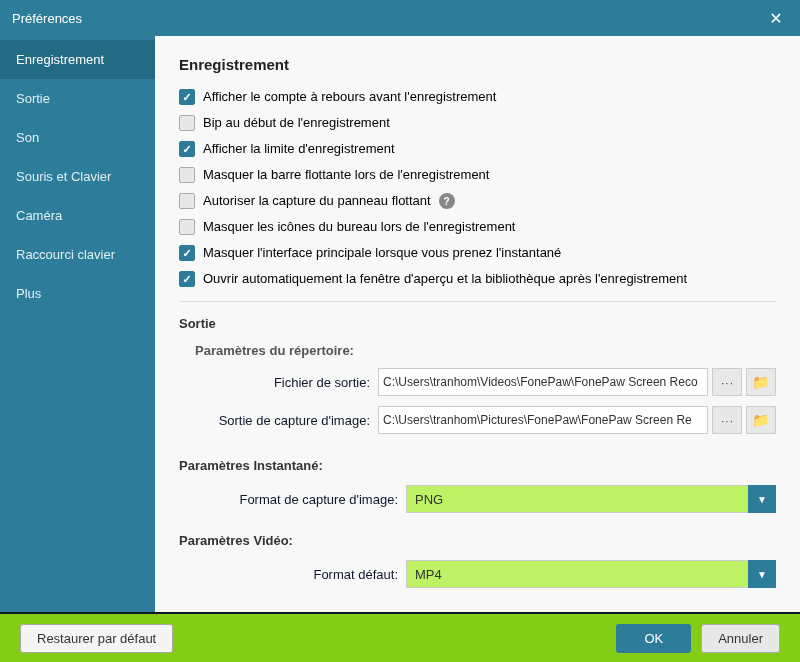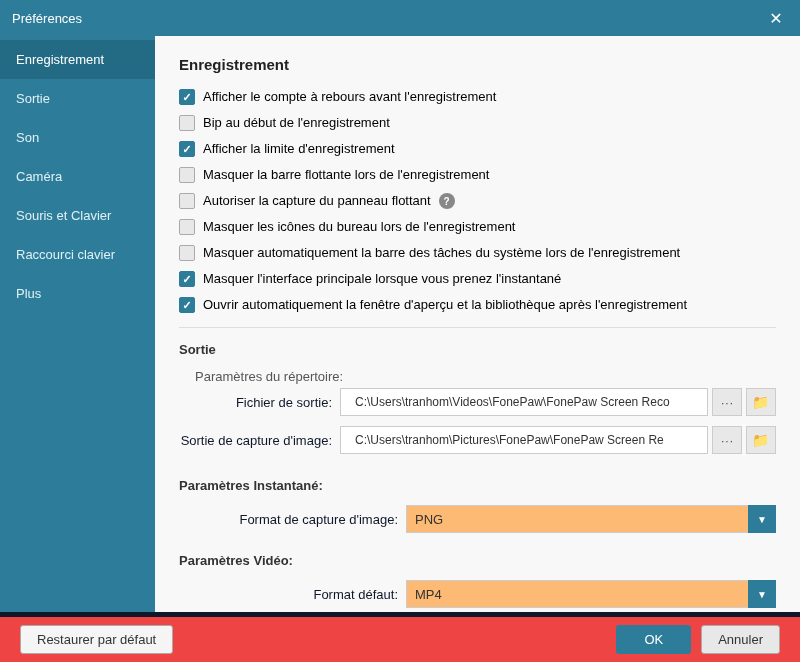--- a/index.html
+++ b/index.html
@@ -146,25 +146,25 @@
       margin-right: 8px;
       white-space: nowrap;
       font-size: 13px;
     }
     .path-group {
       display: flex;
       align-items: center;
       gap: 4px;
     }
     .path-input {
-      width: 368px;
+      width: 330px;
       height: 28px;
       border: 1px solid #ccc;
       background: #fff;
-      padding: 0 14px;
+      padding: 0 4px;
       font-size: 12px;
       color: #333;
       overflow: hidden;
       white-space: nowrap;
     }
     .dots-btn {
       width: 30px;
       height: 28px;
       border: 1px solid #ccc;
       background: #e8e8e8;
@@ -187,21 +187,21 @@
       font-size: 14px;
     }
     .select-wrap {
       position: relative;
       display: inline-block;
     }
     .select-input {
       width: 370px;
       height: 28px;
       border: 1px solid #ccc;
-      background: #fdba74;
+      background: #bef264;
       padding: 0 28px 0 8px;
       font-size: 13px;
       color: #333;
       appearance: none;
       cursor: pointer;
     }
     .select-arrow {
       position: absolute;
       right: 0;
       top: 0;
@@ -216,22 +216,22 @@
     .select-arrow::after {
       content: '▼';
       color: #fff;
       font-size: 10px;
     }
     .footer {
       display: flex;
       justify-content: space-between;
       align-items: center;
       padding: 10px 20px;
-      background: #ef4444;
-      border-top: 5px solid #0f172a;
+      background: #84cc16;
+      border-top: 2px solid #0f172a;
       flex-shrink: 0;
       height: 50px;
     }
     .btn-restore {
       padding: 6px 16px;
       border: 1px solid #aaa;
       background: #f5f5f5;
       cursor: pointer;
       border-radius: 3px;
       font-size: 13px;
@@ -277,24 +277,24 @@
       <div class="sidebar-item active">
         <span>Enregistrement</span>
       </div>
       <div class="sidebar-item">
         <span>Sortie</span>
       </div>
       <div class="sidebar-item">
         <span>Son</span>
       </div>
       <div class="sidebar-item">
+        <span>Souris et Clavier</span>
+      </div>
+      <div class="sidebar-item">
         <span>Caméra</span>
-      </div>
-      <div class="sidebar-item">
-        <span>Souris et Clavier</span>
       </div>
       <div class="sidebar-item">
         <span>Raccourci clavier</span>
       </div>
       <div class="sidebar-item">
         <span>Plus</span>
       </div>
     </div>
 
     <div class="content">
@@ -319,37 +319,33 @@
       <div class="option-row">
         <div class="checkbox-custom"></div>
         <span>Autoriser la capture du panneau flottant</span>
         <span class="help-icon">?</span>
       </div>
       <div class="option-row">
         <div class="checkbox-custom"></div>
         <span>Masquer les icônes du bureau lors de l'enregistrement</span>
       </div>
       <div class="option-row">
-        <div class="checkbox-custom"></div>
-        <span>Masquer automatiquement la barre des tâches du système lors de l'enregistrement</span>
-      </div>
-      <div class="option-row">
         <div class="checkbox-custom checked"></div>
         <span>Masquer l'interface principale lorsque vous prenez l'instantané</span>
       </div>
       <div class="option-row">
         <div class="checkbox-custom checked"></div>
         <span>Ouvrir automatiquement la fenêtre d'aperçu et la bibliothèque après l'enregistrement</span>
       </div>
 
       <hr class="divider">
 
       <div class="subsection-title">Sortie</div>
       <div style="margin-left:16px">
-        <div class="subsection-title" style="font-weight:normal; color:#555; margin-bottom:4px;">Paramètres du répertoire:</div>
+        <div class="subsection-title" style="font-weight:bold; color:#555; margin-bottom:10px;">Paramètres du répertoire:</div>
 
         <div class="form-row">
           <span class="form-label">Fichier de sortie:</span>
           <div class="path-group">
             <input type="text" class="path-input" value="C:\Users\tranhom\Videos\FonePaw\FonePaw Screen Reco" style="">
             <button class="dots-btn">···</button>
             <button class="folder-btn">
               <span>📁</span>
             </button>
           </div>

